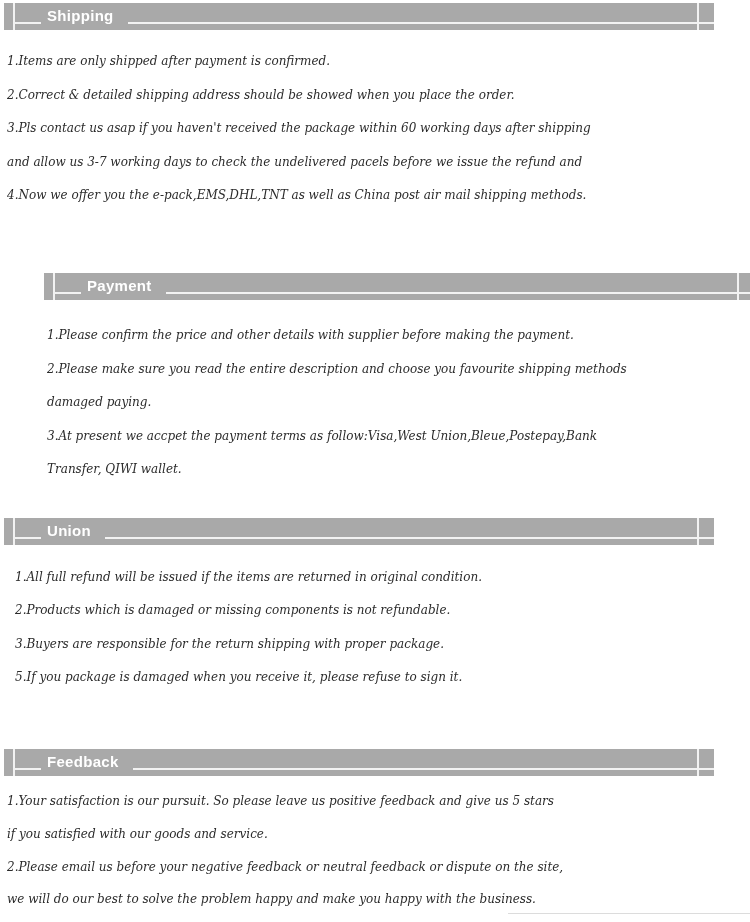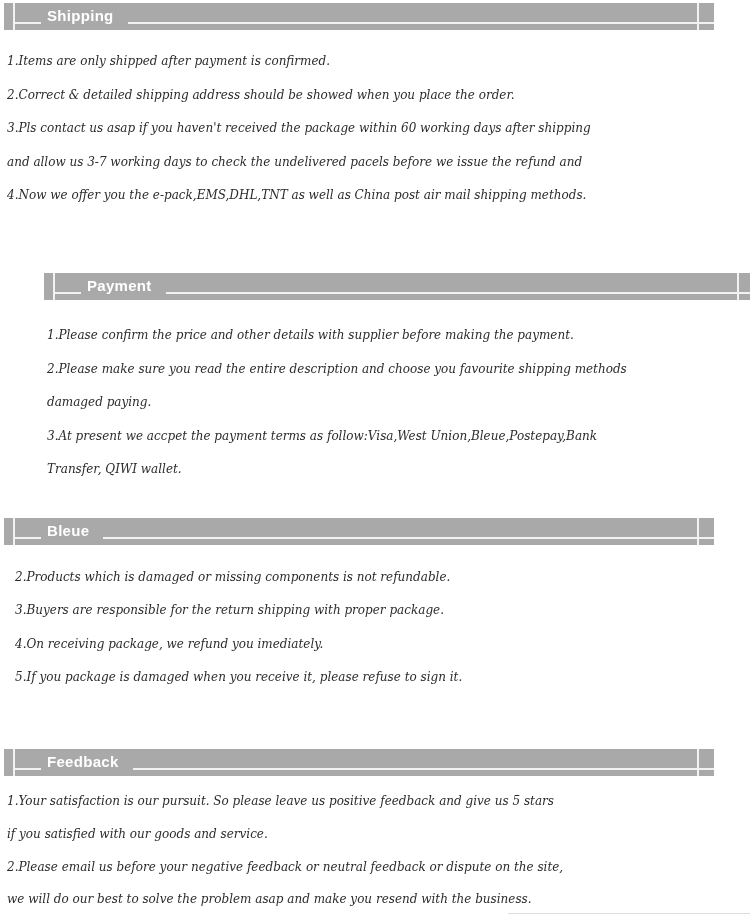--- a/index.html
+++ b/index.html
@@ -104,44 +104,44 @@
         <div class="tline">damaged paying.</div>
         <div class="tline">3.At present we accpet the payment terms as follow:Visa,West Union,Bleue,Postepay,Bank</div>
         <div class="tline">Transfer, QIWI wallet.</div>
       </div>
   </div>
 
   <div class="section sec-refund">
     <div class="section-header">
       <div class="hv hv-left"></div>
       <div class="hstub"></div>
-      <div class="section-title">Bleue</div>
+      <div class="section-title">Union</div>
       <div class="hline"></div>
       <div class="hv"></div>
       <div class="hend"></div>
     </div>
     <div class="section-lines">
+        <div class="tline">1.All full refund will be issued if the items are returned in original condition.</div>
         <div class="tline">2.Products which is damaged or missing components is not refundable.</div>
         <div class="tline">3.Buyers are responsible for the return shipping with proper package.</div>
-        <div class="tline">4.On receiving package, we refund you imediately.</div>
         <div class="tline">5.If you package is damaged when you receive it, please refuse to sign it.</div>
       </div>
   </div>
 
   <div class="section sec-feedback">
     <div class="section-header">
       <div class="hv hv-left"></div>
       <div class="hstub"></div>
       <div class="section-title">Feedback</div>
       <div class="hline"></div>
       <div class="hv"></div>
       <div class="hend"></div>
     </div>
     <div class="section-lines">
         <div class="tline">1.Your satisfaction is our pursuit. So please leave us positive feedback and give us 5 stars</div>
         <div class="tline">if you satisfied with our goods and service.</div>
         <div class="tline">2.Please email us before your negative feedback or neutral feedback or dispute on the site,</div>
-        <div class="tline">we will do our best to solve the problem asap and make you resend with the business.</div>
+        <div class="tline">we will do our best to solve the problem happy and make you happy with the business.</div>
       </div>
   </div>
 
   <div class="faint-divider"></div>
 </div>
 
 </body></html>

